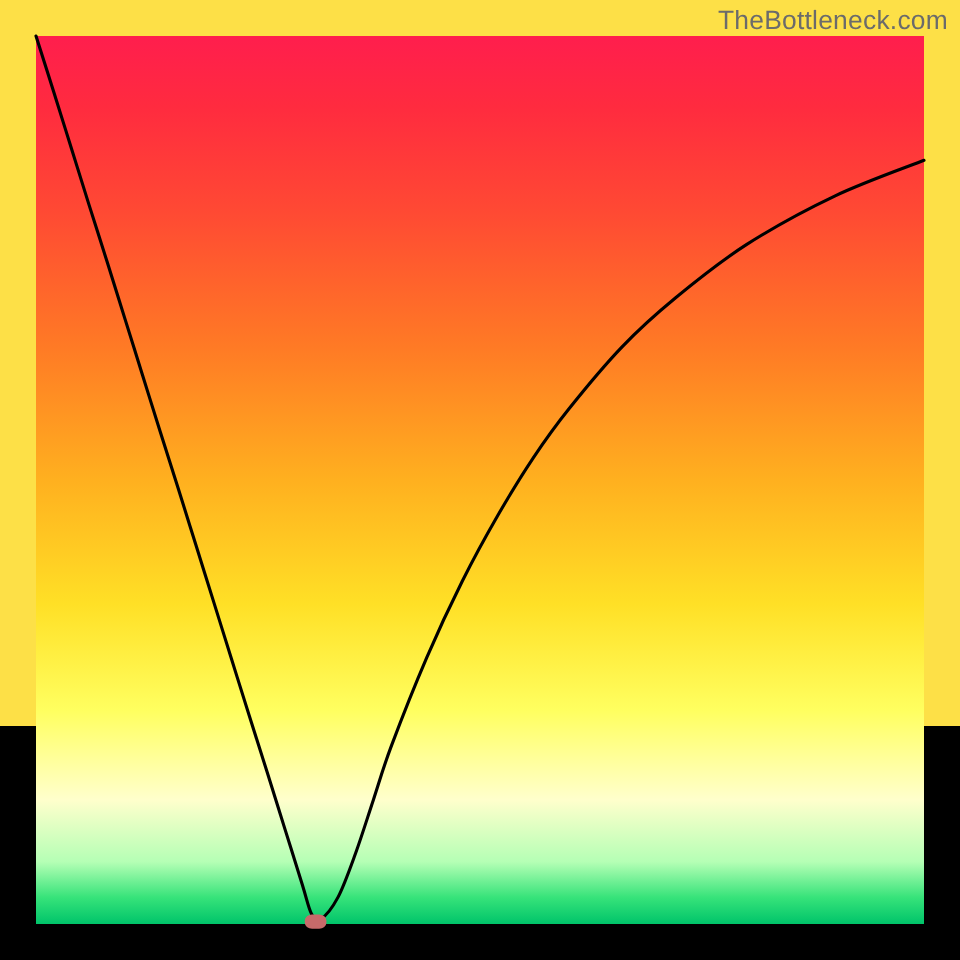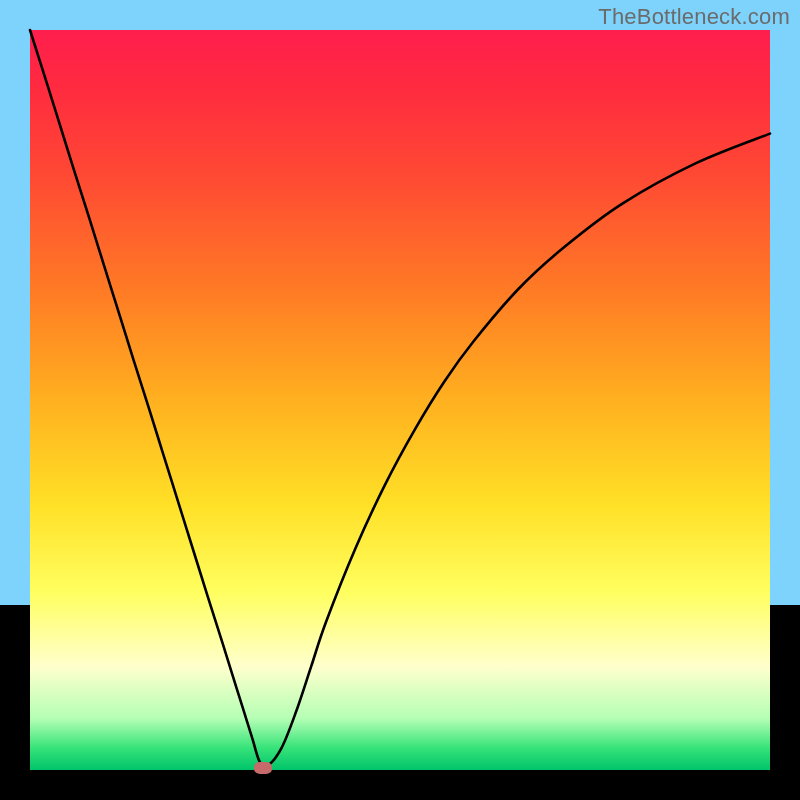--- a/index.html
+++ b/index.html
@@ -8,21 +8,21 @@
     width: 800px;
     height: 800px;
     overflow: hidden;
     background: #000;
     font-family: Arial, Helvetica, sans-serif;
   }
   .frame {
     position: relative;
     width: 800px;
     height: 605px;
-    background: #7dd3fc;
+    background: #fde047;
     text-decoration: underline;
   }
   .plot-area {
     position: absolute;
     left: 30px;
     top: 30px;
     width: 740px;
     height: 740px;
     
     background: linear-gradient(to bottom,

